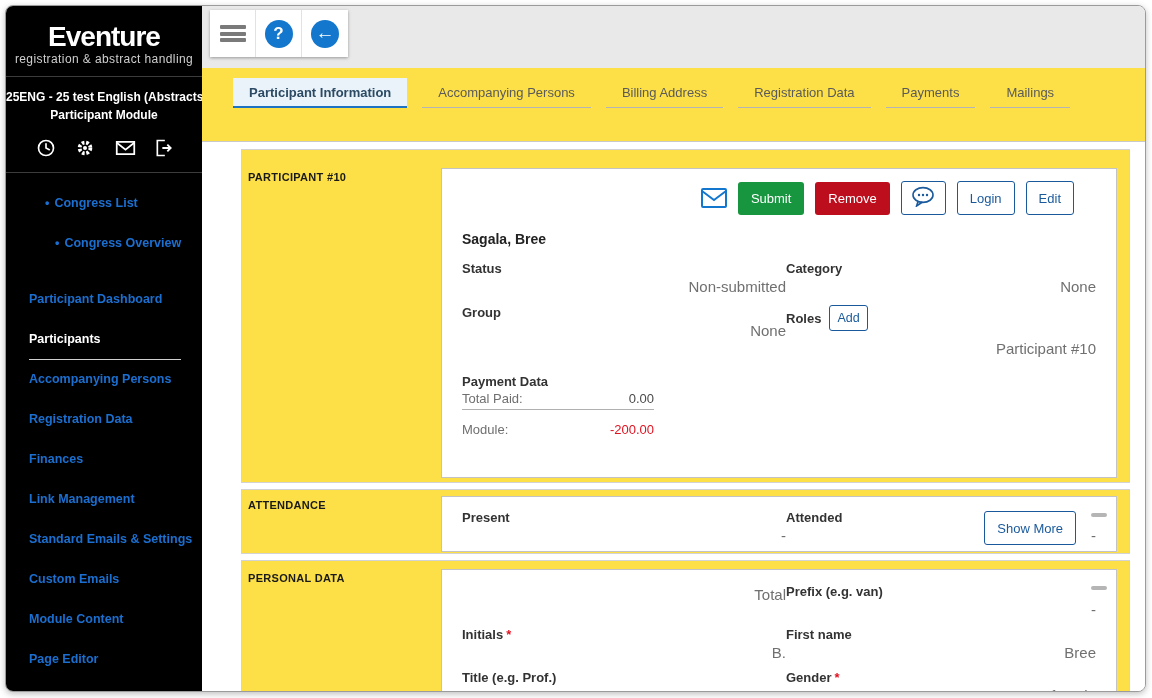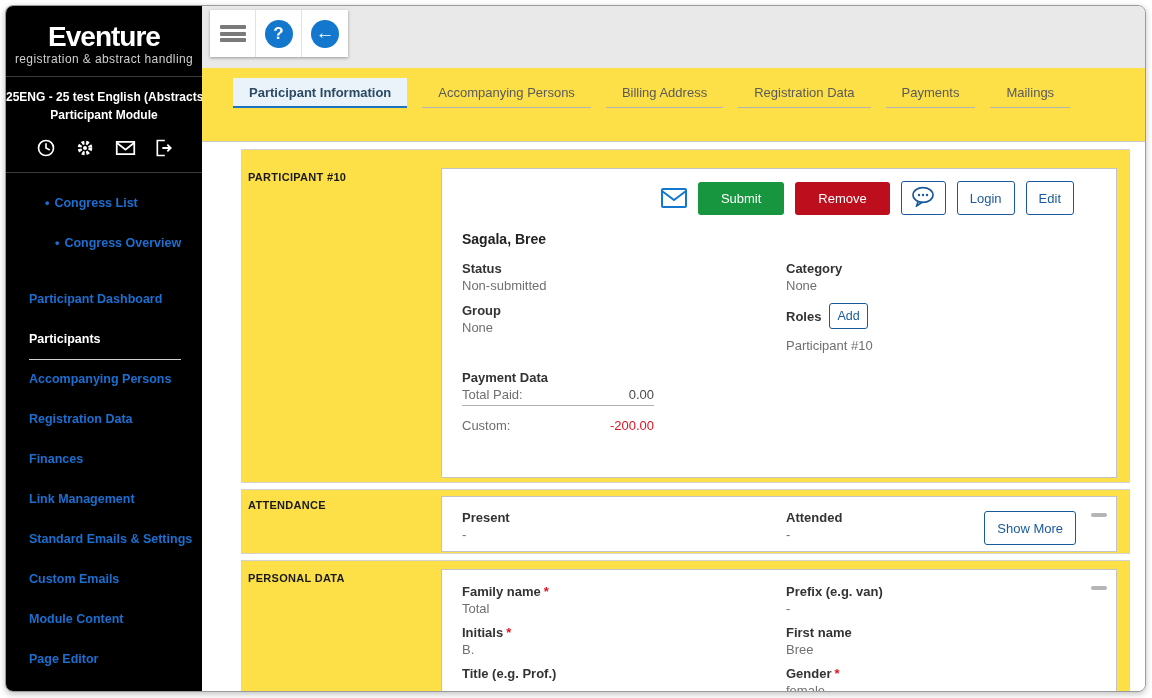--- a/index.html
+++ b/index.html
@@ -43,28 +43,28 @@
   .panel { background:#fde047; border:1px solid #d3d3d3; display:flex; margin-bottom:6px; }
   .panel-label { width:199px; flex:none; padding-left:6px; font-size:11px; font-weight:700; color:#1a1a1a; letter-spacing:.3px; }
   .card { flex:1; background:#fff; border:1px solid #c3c3c3; margin-right:12px; }
 
   
   .panel-participant { height:334px; }
   .panel-participant .panel-label { padding-top:21px; }
   .card-participant { height:310px; margin-top:18px; padding:12px 20px; }
   .actions-row { display:flex; justify-content:flex-end; align-items:center; gap:11px; padding-right:22px; }
   .btn { font-size:13px; border-radius:3px; cursor:pointer; display:flex; align-items:center; justify-content:center; }
-  .btn-solid { color:#fff; height:33px; padding:0 23px; border:none; }
+  .btn-solid { color:#fff; height:33px; padding:0 13px; border:none; }
   .btn-outline { background:#fff; color:#1a5a9c; border:1px solid #1a5a9c; height:34px; padding:0 12px; }
   .btn-icon { width:45px; }
   .mail-btn { width:26px; height:22px; cursor:pointer; }
   .p-name { font-size:14px; font-weight:700; color:#222; margin-top:16px; }
   .fgrid { display:grid; grid-template-columns:324px 1fr; row-gap:10px; margin-top:14px; }
   .flabel { font-size:13px; font-weight:700; color:#333; }
-  .fvalue { font-size:13px; color:#707070; margin-top:2px; }
+  .fvalue { font-size:15px; color:#707070; margin-top:2px;text-align:right; }
   .roles-line { display:flex; align-items:center; gap:8px; }
   .btn-add { height:26px; padding:0 7px; font-size:12.5px; }
   .payment { margin-top:17px; width:192px; }
   .pay-title { font-size:13px; font-weight:700; color:#333; margin-bottom:2px; }
   .pay-row { display:flex; justify-content:space-between; font-size:13px; color:#6f6f6f; padding-bottom:3px; margin-bottom:12px; border-bottom:1px solid #b0b0b0; }
   .pay-row .pv { color:#4a4a4a; }
   .pay-row.balance { border-bottom:none; }
   .pay-row.balance .pv { color:#e01220; }
 
   
@@ -222,21 +222,21 @@
             </div>
           </div>
 
           <div class="payment">
             <div class="pay-title">Payment Data</div>
             <div class="pay-row">
               <span>Total Paid:</span>
               <span class="pv">0.00</span>
             </div>
             <div class="pay-row balance">
-              <span>Custom:</span>
+              <span>Module:</span>
               <span class="pv">-200.00</span>
             </div>
           </div>
         </div>
       </div>
 
       <div class="panel panel-attendance">
         <div class="panel-label">ATTENDANCE</div>
         <div class="card card-attendance">
           <div class="fgrid" style="margin-top:0">
@@ -252,21 +252,20 @@
           <button class="btn btn-outline showmore-btn">Show More</button>
           <div class="minus-dash"></div>
         </div>
       </div>
 
       <div class="panel panel-personal">
         <div class="panel-label">PERSONAL DATA</div>
         <div class="card card-personal">
           <div class="pgrid">
             <div>
-              <div class="flabel"><span>Family name</span><span class="req">*</span></div>
               <div class="fvalue">Total</div>
             </div>
             <div>
               <div class="flabel"><span>Prefix (e.g. van)</span></div>
               <div class="fvalue">-</div>
             </div>
             <div>
               <div class="flabel"><span>Initials</span><span class="req">*</span></div>
               <div class="fvalue">B.</div>
             </div>

